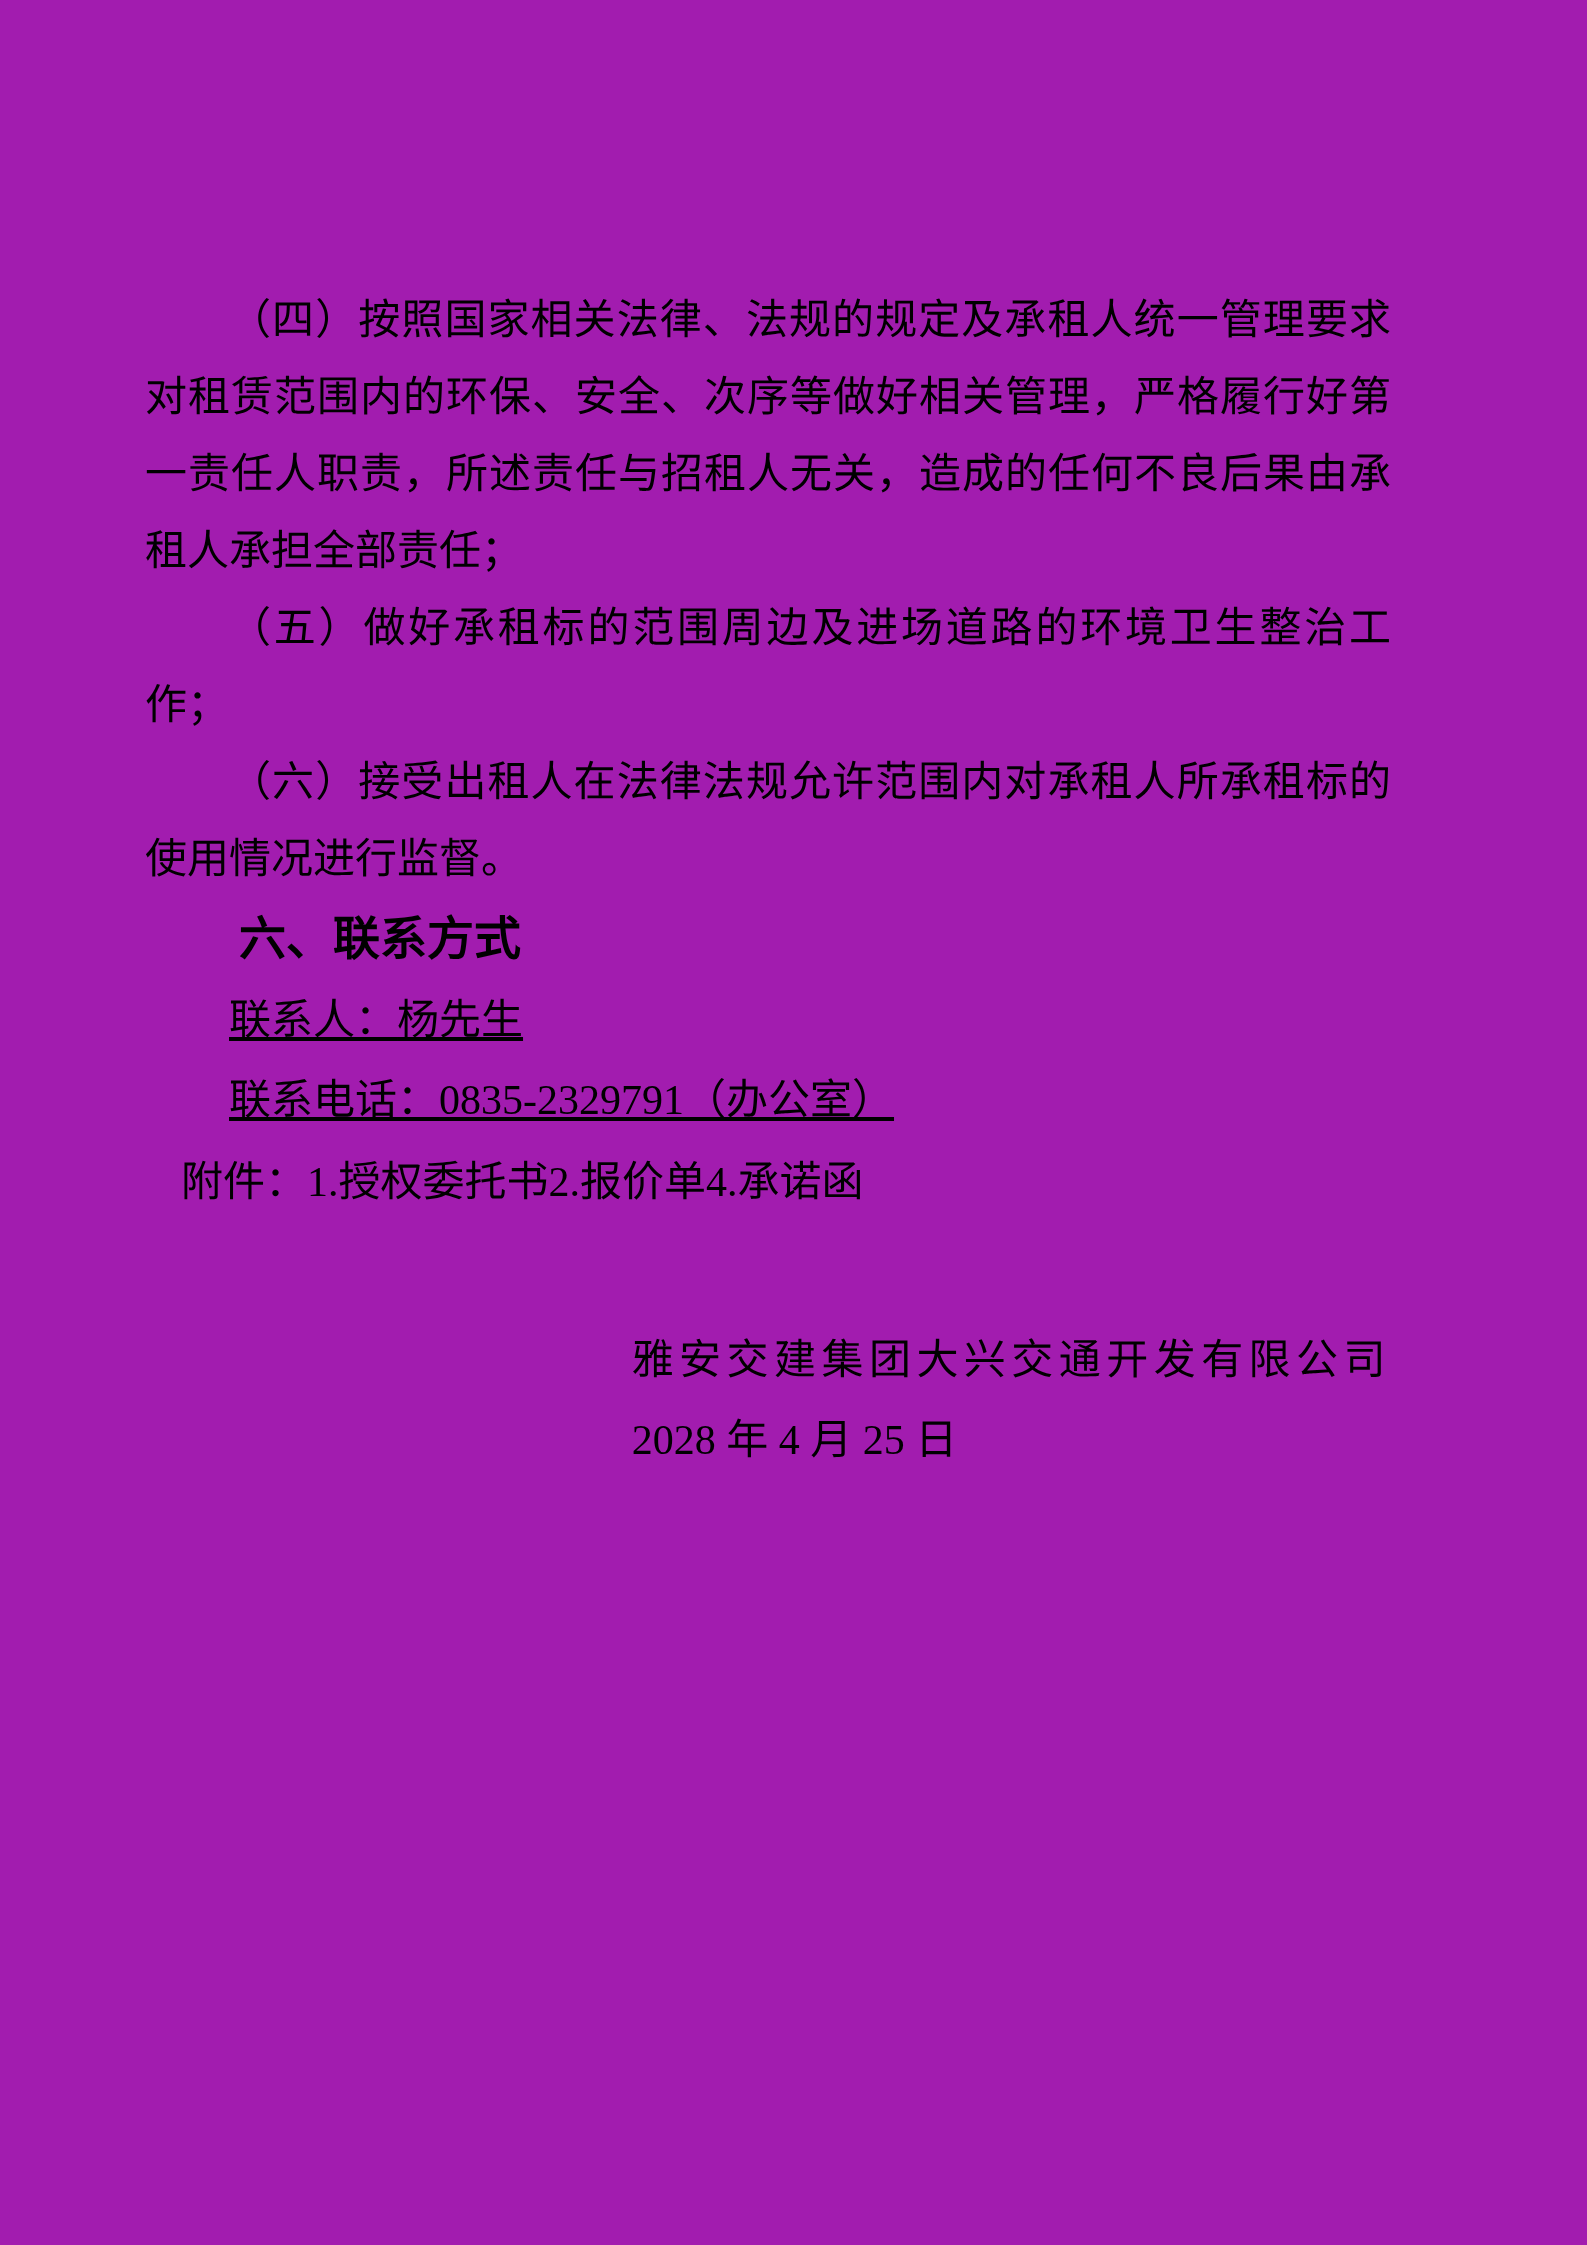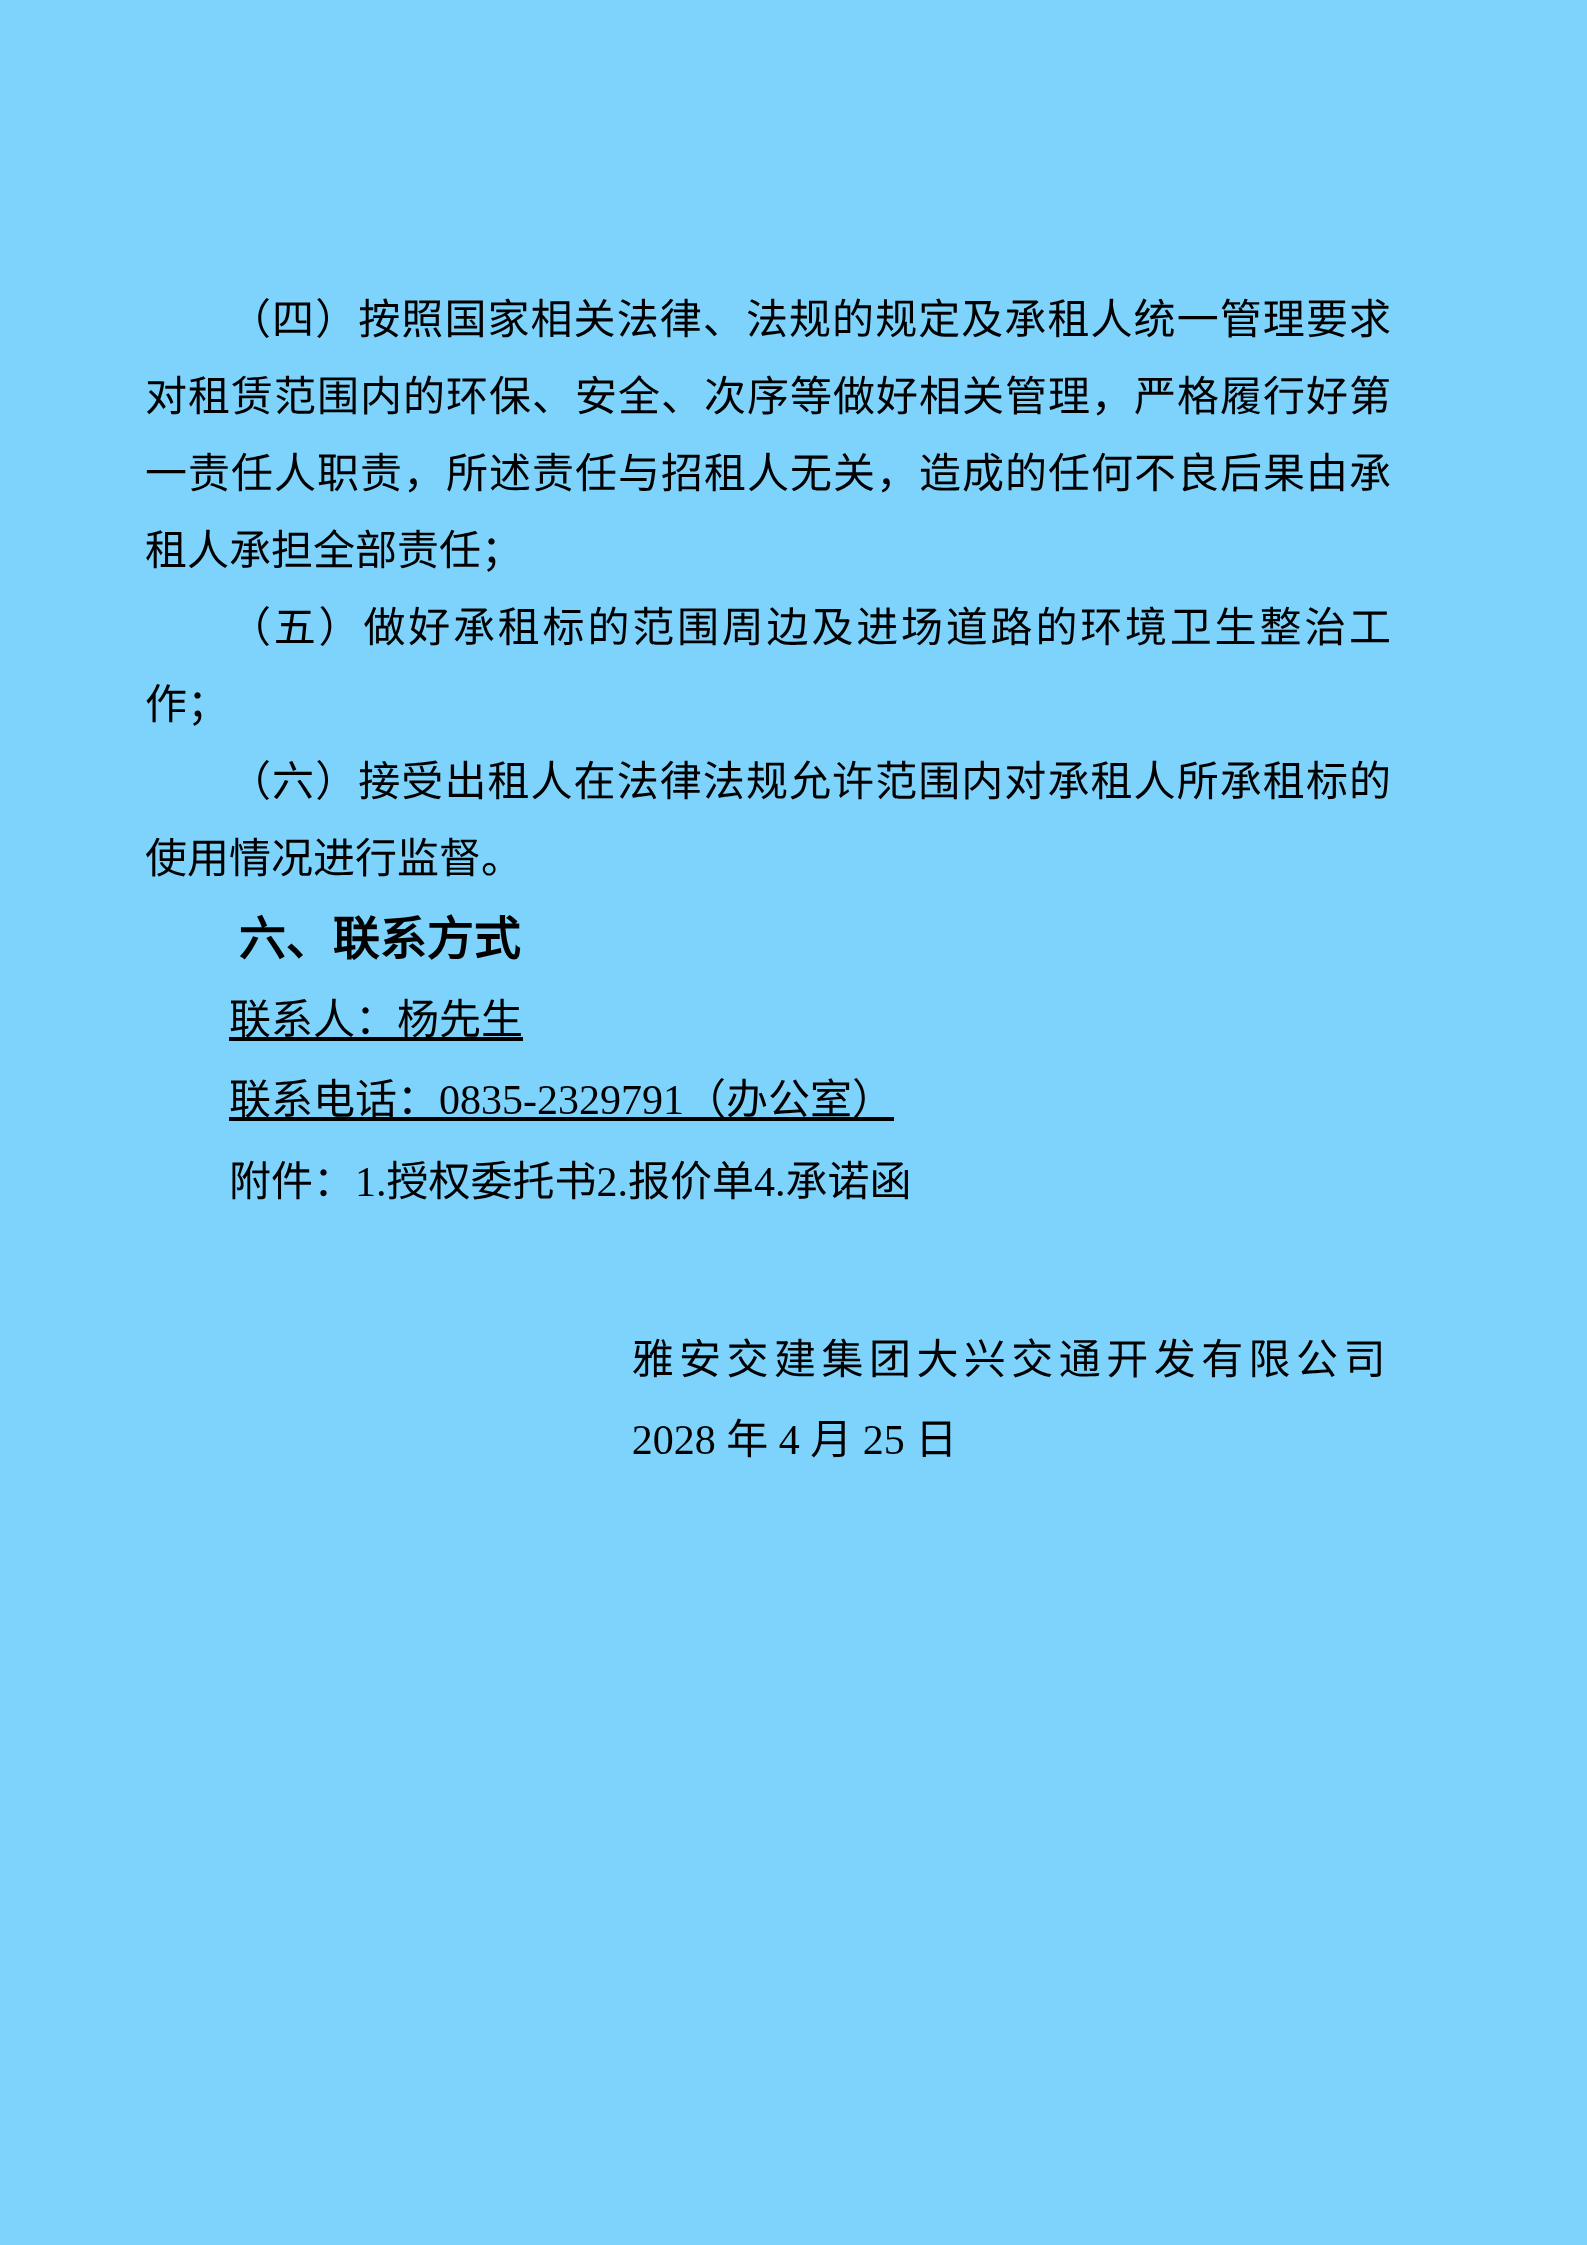--- a/index.html
+++ b/index.html
@@ -2,21 +2,21 @@
 <html lang="zh-CN"><head>
 <meta charset="utf-8">
 <style>
   * { margin: 0; padding: 0; box-sizing: border-box; }
   html, body { background: #ffffff; }
   .page {
     position: relative;
     width: 1587px;
     height: 2245px;
     margin: 0 auto;
-    background: #7dd3fc;
+    background: #a21caf;
     color: #000000;
     font-family: "Liberation Serif", "DejaVu Serif", serif;
     font-size: 42px;
     overflow: hidden;
   }
   .content {
     position: absolute;
     left: 145px;
     top: 282px;
     width: 1246px;
@@ -35,21 +35,21 @@
   }
   .contact-line {
     line-height: 80px;
     text-indent: 2em;
     text-align: justify;
     text-decoration: underline;
   }
   .attachments {
     display: flex;
     align-items: flex-end;
-    margin-left: 84px;
+    margin-left: 36px;
     line-height: 85px;
   }
   .attachments-label { white-space: nowrap; }
   .attachments-items { display: flex; flex-direction: row; }
   .signature {
     margin-top: 95px;
     margin-left: auto;
     width: fit-content;
     text-align: left;
   }

